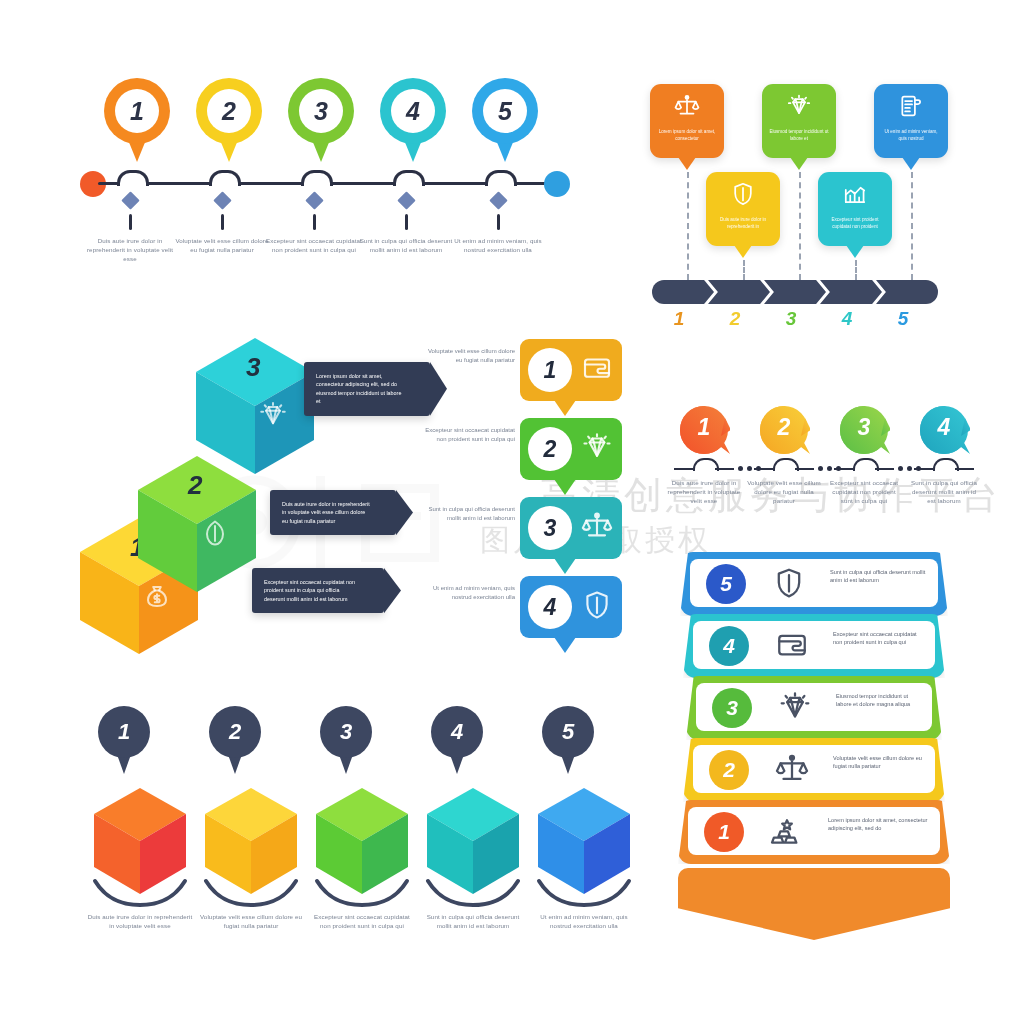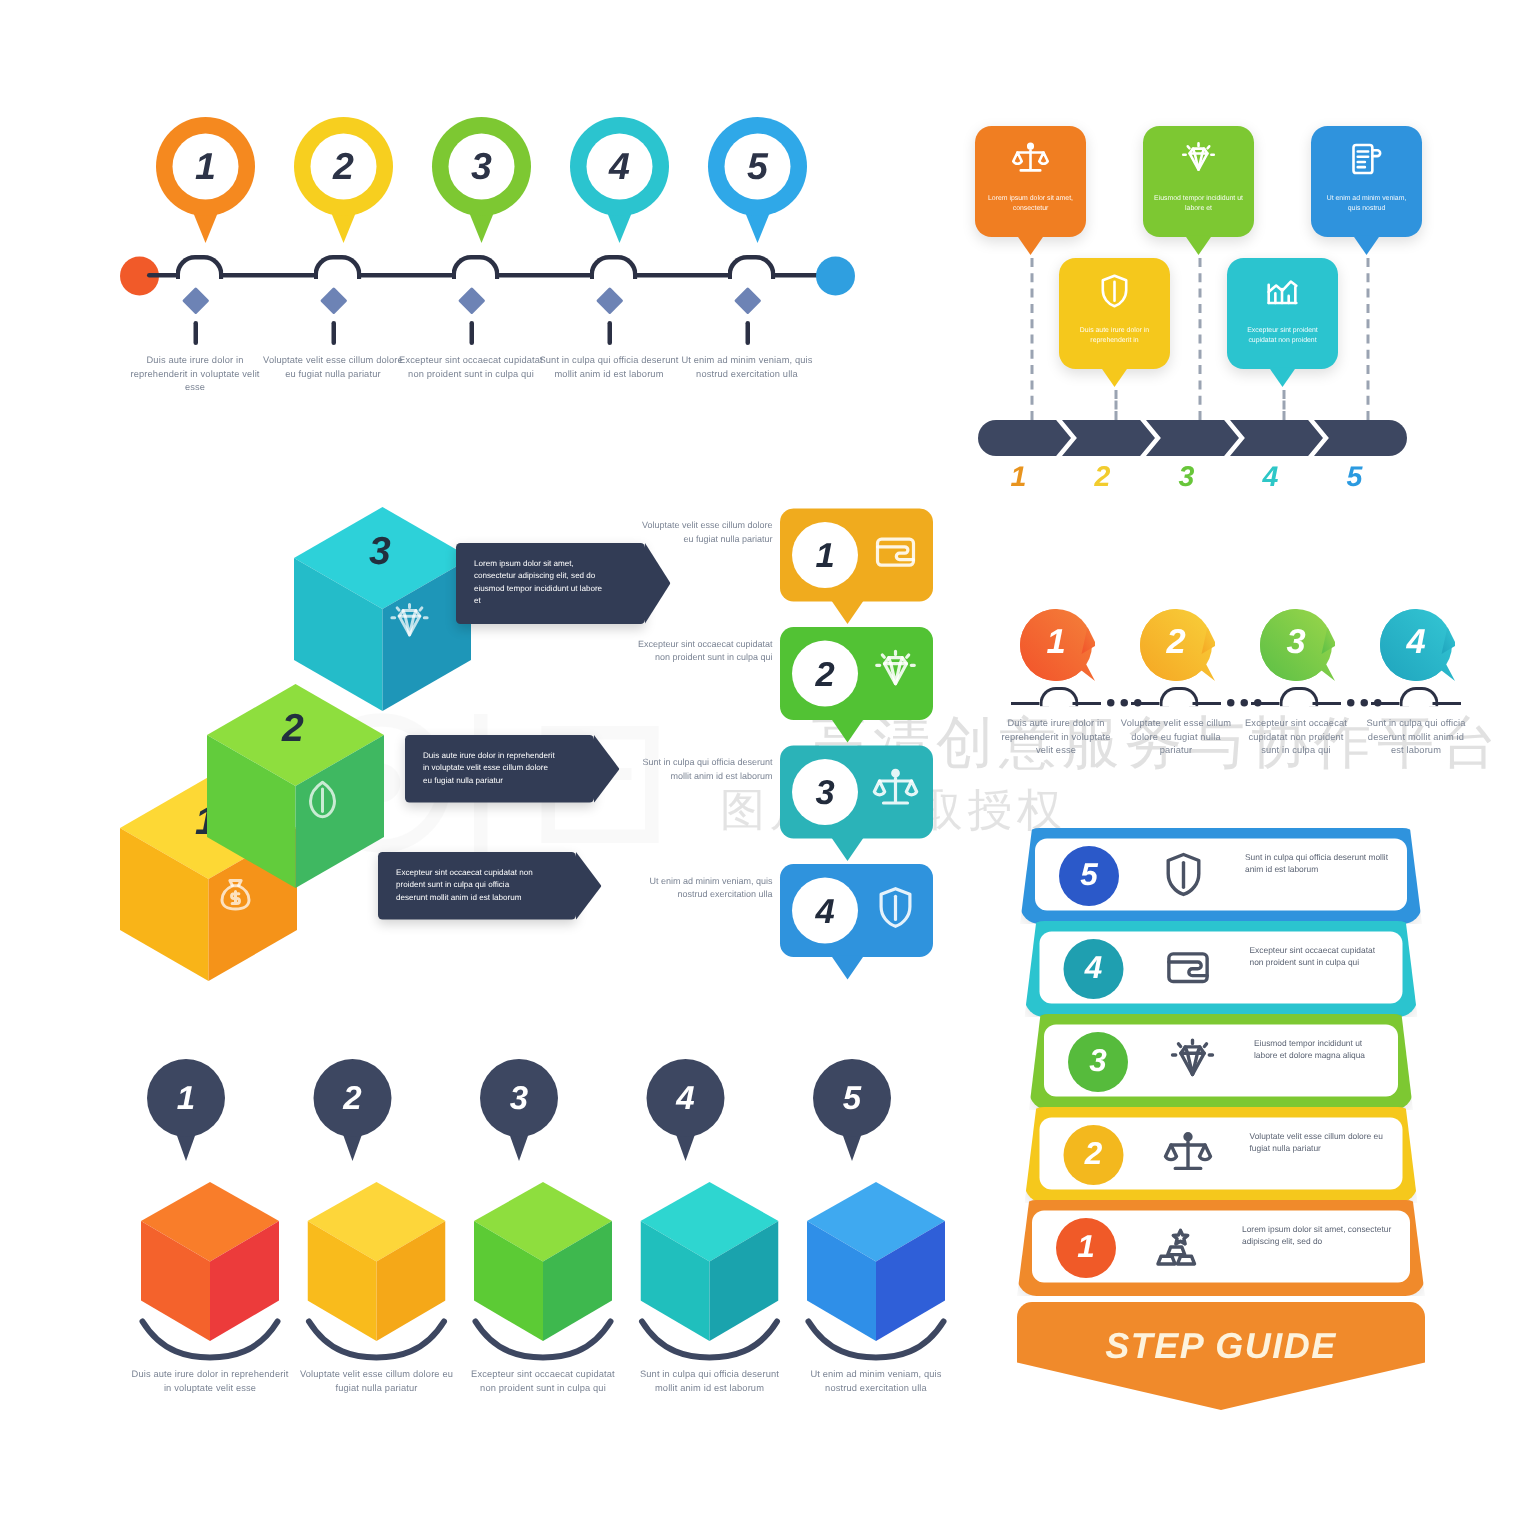--- a/index.html
+++ b/index.html
@@ -545,16 +545,15 @@
       <div class="band" style="left: 10px; top: 248px; width: 272px; height: 64px; background: rgb(240, 138, 43); clip-path: polygon(3% 0px, 97% 0px, 100% 100%, 0px 100%);">
         <div class="in" style="left: 10px; top: 7px; width: 252px; height: 48px;"></div>
         <div class="cnum" style="left: 26px; top: 12px; background: rgb(240, 90, 40);">1</div>
         <div class="bic" style="left: 92px; top: 14px;"><svg xmlns="http://www.w3.org/2000/svg" viewBox="0 0 24 24" width="34" height="34">
             <path fill="none" stroke="#4a5264" stroke-width="1.6" stroke-linecap="round" stroke-linejoin="round" d="M7.4 12.2h5.2l1.4 3.6H6l1.4-3.6zM2.8 16.6h5.2l1.4 3.6H1.4l1.4-3.6zM12 16.6h5.2l1.4 3.6h-8l1.4-3.6z"></path>
               <path fill="none" stroke="#4a5264" stroke-width="1.6" stroke-linecap="round" stroke-linejoin="round" d="M12 4.4l1 2.2 2.4.2-1.8 1.6.6 2.4-2.2-1.3-2.2 1.3.6-2.4-1.8-1.6 2.4-.2 1-2.2z"></path>
           </svg></div>
         <div class="btx" style="left: 150px; top: 16px; width: 102px;">Lorem ipsum dolor sit amet, consectetur adipiscing elit, sed do</div>
       </div>
       <div class="guide-base" style="background: rgb(240, 138, 43);"></div>
-      <div class="guide-title" style="color: rgb(253, 243, 221);">STEP GUIDE</div>
     </div>
 
 </div>
 
 </body></html>

